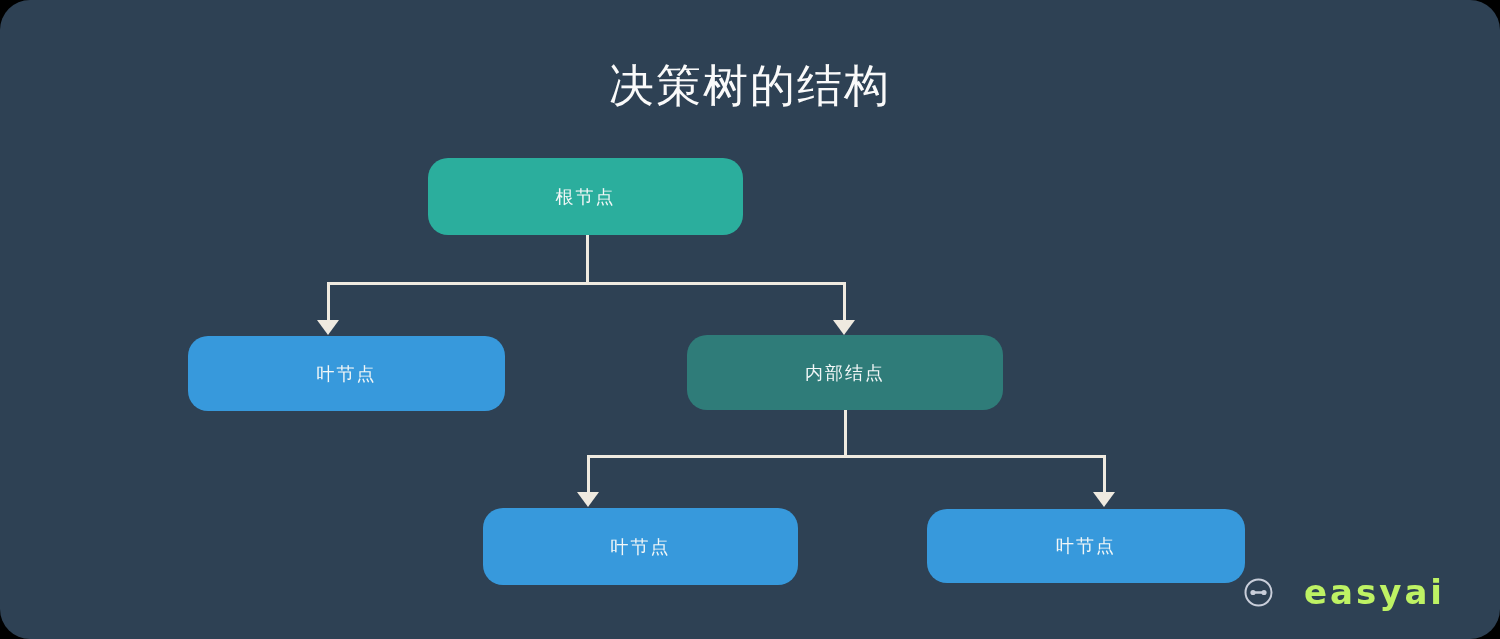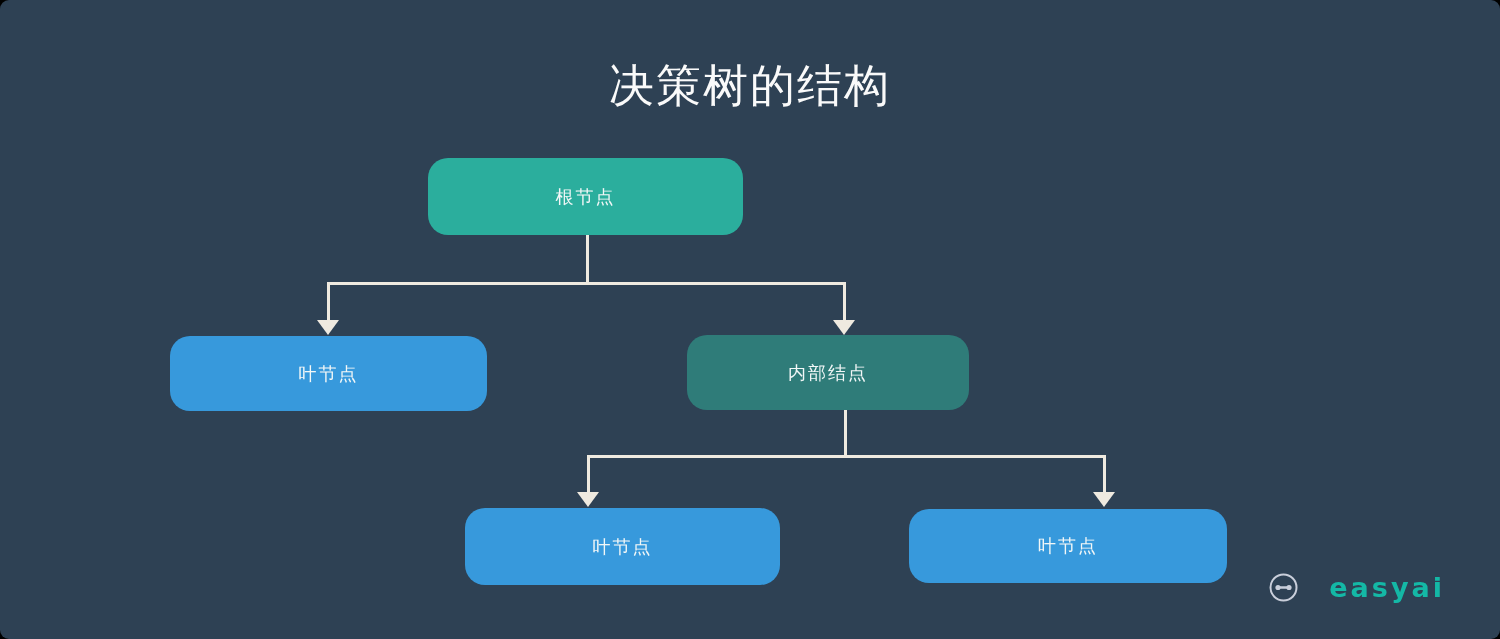--- a/index.html
+++ b/index.html
@@ -6,21 +6,21 @@
     margin: 0;
     padding: 0;
     background: #000000;
     font-family: "DejaVu Sans", "Liberation Sans", sans-serif;
   }
   .canvas {
     position: relative;
     width: 1500px;
     height: 639px;
     background: #2E4154;
-    border-radius: 9px;
+    border-radius: 30px;
     overflow: hidden;
   }
   .title {
     position: absolute;
     top: 56px;
     left: 0;
     width: 1500px;
     text-align: center;
     font-size: 45px;
     font-weight: 400;
@@ -36,24 +36,24 @@
     justify-content: center;
     font-size: 18px;
     color: #F2F7F7;
     letter-spacing: 2px;
   }
   .node-root {
     left: 428px; top: 158px; width: 315px; height: 77px;
     background: #2BAE9D;
   }
   .node-internal {
-    left: 687px; top: 335px; width: 282px; height: 75px;
+    left: 687px; top: 335px; width: 316px; height: 75px;
     background: #2F7C79;
   }
-  .node-leaf { background: #3799DC; }
+  .node-leaf { background: #3799DC; margin-left: 18px; }
   .node-leaf-left   { left: 170px; top: 336px; width: 317px; height: 75px; }
   .node-leaf-bl     { left: 465px; top: 508px; width: 315px; height: 77px; }
   .node-leaf-br     { left: 909px; top: 509px; width: 318px; height: 74px; }
 
   .line {
     position: absolute;
     background: #EFEAE0;
   }
   .arrowhead {
     position: absolute;
@@ -82,24 +82,24 @@
 
   .logo {
     position: absolute;
     right: 55px;
     top: 572px;
     display: flex;
     align-items: center;
     gap: 11px;
   }
   .logo-text {
-    font-size: 27px;
+    font-size: 34px;
     font-weight: bold;
     letter-spacing: 3px;
-    color: #14b8a6;
+    color: #bef264;
     margin-left: 20px;
   }
 </style>
 </head>
 <body>
 
 <div class="canvas">
 
   <h1 class="title">决策树的结构</h1>
 

